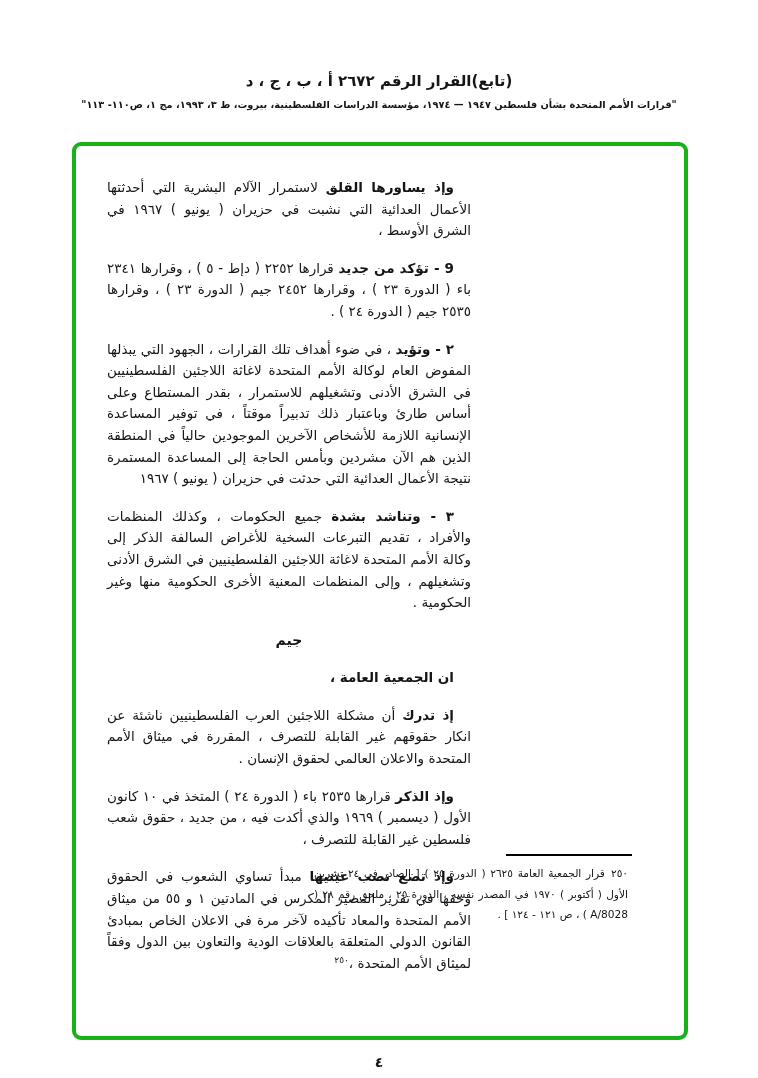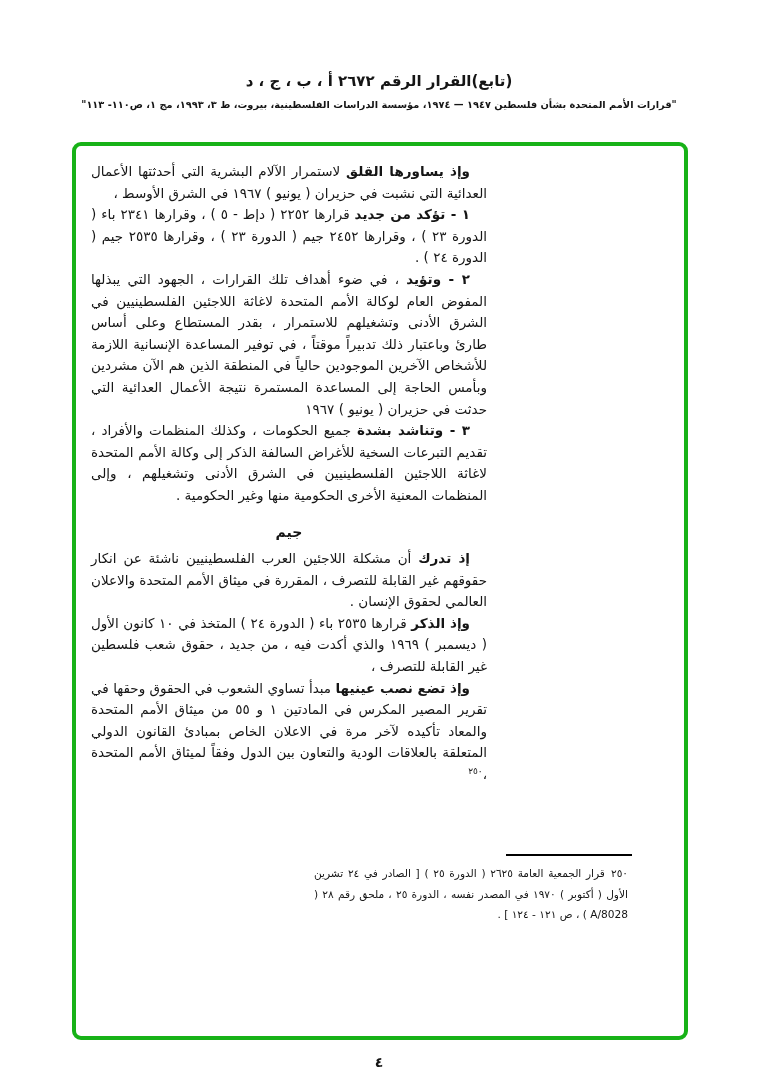--- a/index.html
+++ b/index.html
@@ -53,21 +53,21 @@
     position: absolute;
     top: 15px;
     right: 197px;
     width: 396px;
     direction: rtl;
     text-align: justify;
     font-size: 13.5px;
     line-height: 21.6px;
   }
   .text-col p {
-    margin: 0;
+    margin: 16px;
     text-indent: 17px;
   }
   .lead { font-weight: bold; }
   .section-heading {
     text-align: center;
     font-weight: bold;
     margin: 15px 0 5px;
     font-size: 14px;
   }
   sup.ref {
@@ -114,28 +114,29 @@
     <div class="title">(تابع)القرار الرقم ٢٦٧٢ أ ، ب ، ج ، د</div>
     <div class="source">"قرارات الأمم المتحدة بشأن فلسطين ١٩٤٧ — ١٩٧٤، مؤسسة الدراسات الفلسطينية، بيروت، ط ٣، ١٩٩٣، مج ١، ص١١٠- ١١٣"</div>
   </header>
 
   <section class="box">
 
     <div class="text-col">
 
       <p><span class="lead">وإذ يساورها القلق</span><span> لاستمرار الآلام البشرية التي أحدثتها الأعمال العدائية التي نشبت في حزيران ( يونيو ) ١٩٦٧ في الشرق الأوسط ،</span></p>
 
-      <p><span class="lead">١ - تؤكد من جديد</span><span> قرارها ٢٢٥٢ ( دإط - ٥ ) ، وقرارها ٢٣٤١ باء ( الدورة ٢٣ ) ، وقرارها ٢٤٥٢ جيم ( الدورة ٢٣ ) ، وقرارها ٢٥٣٥ جيم ( الدورة ٢٤ ) .</span></p>
+      <p><span class="lead">9 - تؤكد من جديد</span><span> قرارها ٢٢٥٢ ( دإط - ٥ ) ، وقرارها ٢٣٤١ باء ( الدورة ٢٣ ) ، وقرارها ٢٤٥٢ جيم ( الدورة ٢٣ ) ، وقرارها ٢٥٣٥ جيم ( الدورة ٢٤ ) .</span></p>
 
       <p><span class="lead">٢ - وتؤيد</span><span> ، في ضوء أهداف تلك القرارات ، الجهود التي يبذلها المفوض العام لوكالة الأمم المتحدة لاغاثة اللاجئين الفلسطينيين في الشرق الأدنى وتشغيلهم للاستمرار ، بقدر المستطاع وعلى أساس طارئ وباعتبار ذلك تدبيراً موقتاً ، في توفير المساعدة الإنسانية اللازمة للأشخاص الآخرين الموجودين حالياً في المنطقة الذين هم الآن مشردين وبأمس الحاجة إلى المساعدة المستمرة نتيجة الأعمال العدائية التي حدثت في حزيران ( يونيو ) ١٩٦٧</span></p>
 
       <p><span class="lead">٣ - وتناشد بشدة</span><span> جميع الحكومات ، وكذلك المنظمات والأفراد ، تقديم التبرعات السخية للأغراض السالفة الذكر إلى وكالة الأمم المتحدة لاغاثة اللاجئين الفلسطينيين في الشرق الأدنى وتشغيلهم ، وإلى المنظمات المعنية الأخرى الحكومية منها وغير الحكومية .</span></p>
 
       <div class="section-heading">جيم</div>
 
+      <p><span class="lead">ان الجمعية العامة ،</span><span></span></p>
 
       <p><span class="lead">إذ تدرك</span><span> أن مشكلة اللاجئين العرب الفلسطينيين ناشئة عن انكار حقوقهم غير القابلة للتصرف ، المقررة في ميثاق الأمم المتحدة والاعلان العالمي لحقوق الإنسان .</span></p>
 
       <p><span class="lead">وإذ الذكر</span><span> قرارها ٢٥٣٥ باء ( الدورة ٢٤ ) المتخذ في ١٠ كانون الأول ( ديسمبر ) ١٩٦٩ والذي أكدت فيه ، من جديد ، حقوق شعب فلسطين غير القابلة للتصرف ،</span></p>
 
       <p><span class="lead">وإذ تضع نصب عينيها</span><span> مبدأ تساوي الشعوب في الحقوق وحقها في تقرير المصير المكرس في المادتين ١ و ٥٥ من ميثاق الأمم المتحدة والمعاد تأكيده لآخر مرة في الاعلان الخاص بمبادئ القانون الدولي المتعلقة بالعلاقات الودية والتعاون بين الدول وفقاً لميثاق الأمم المتحدة ،</span><sup class="ref">٢٥٠</sup></p>
 
     </div>
 
     <aside class="footnote">

